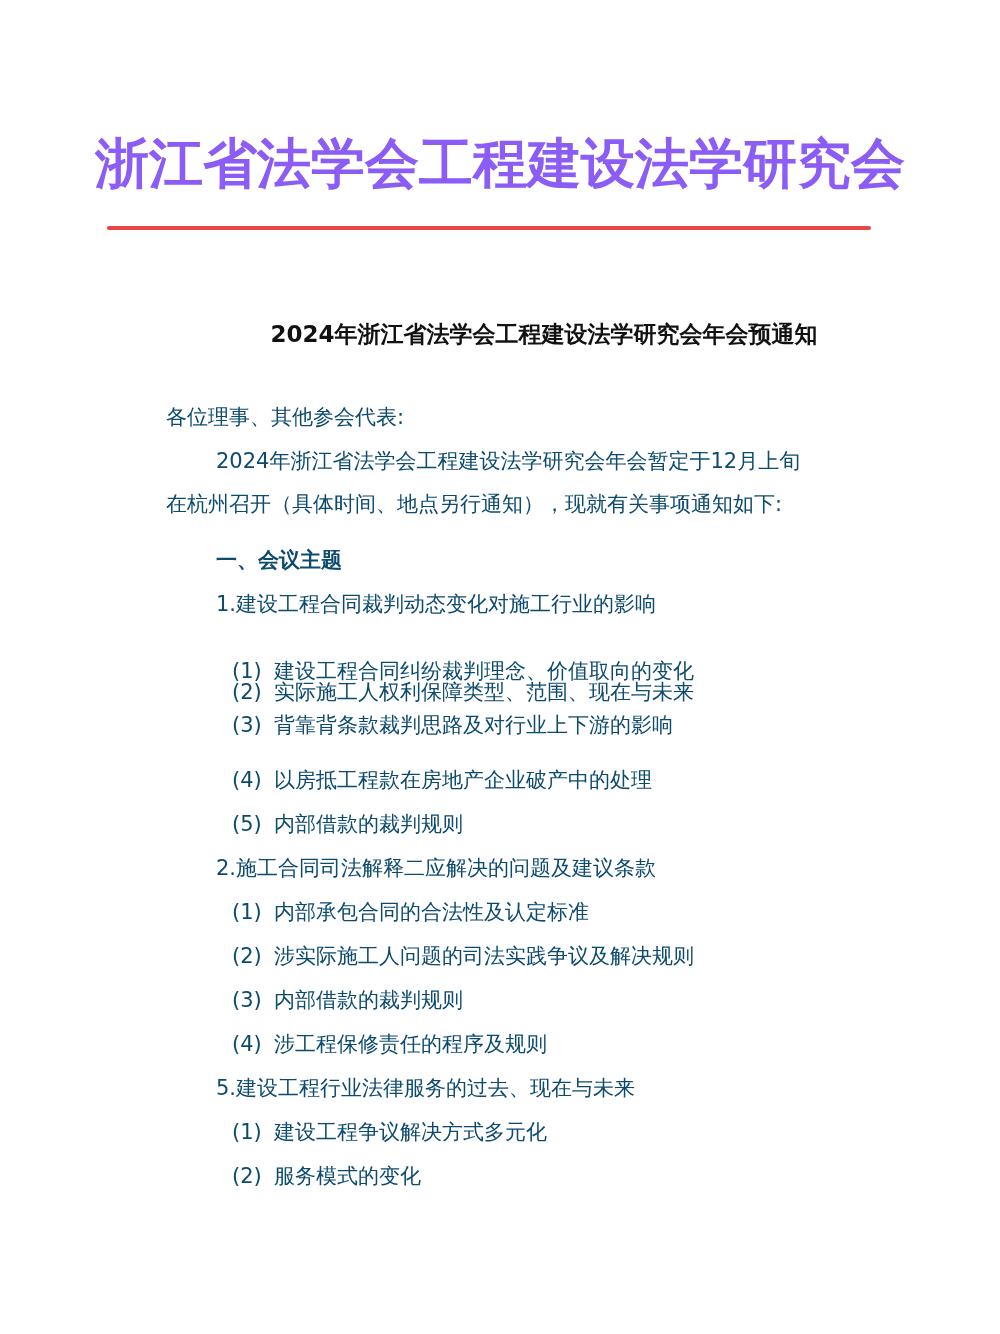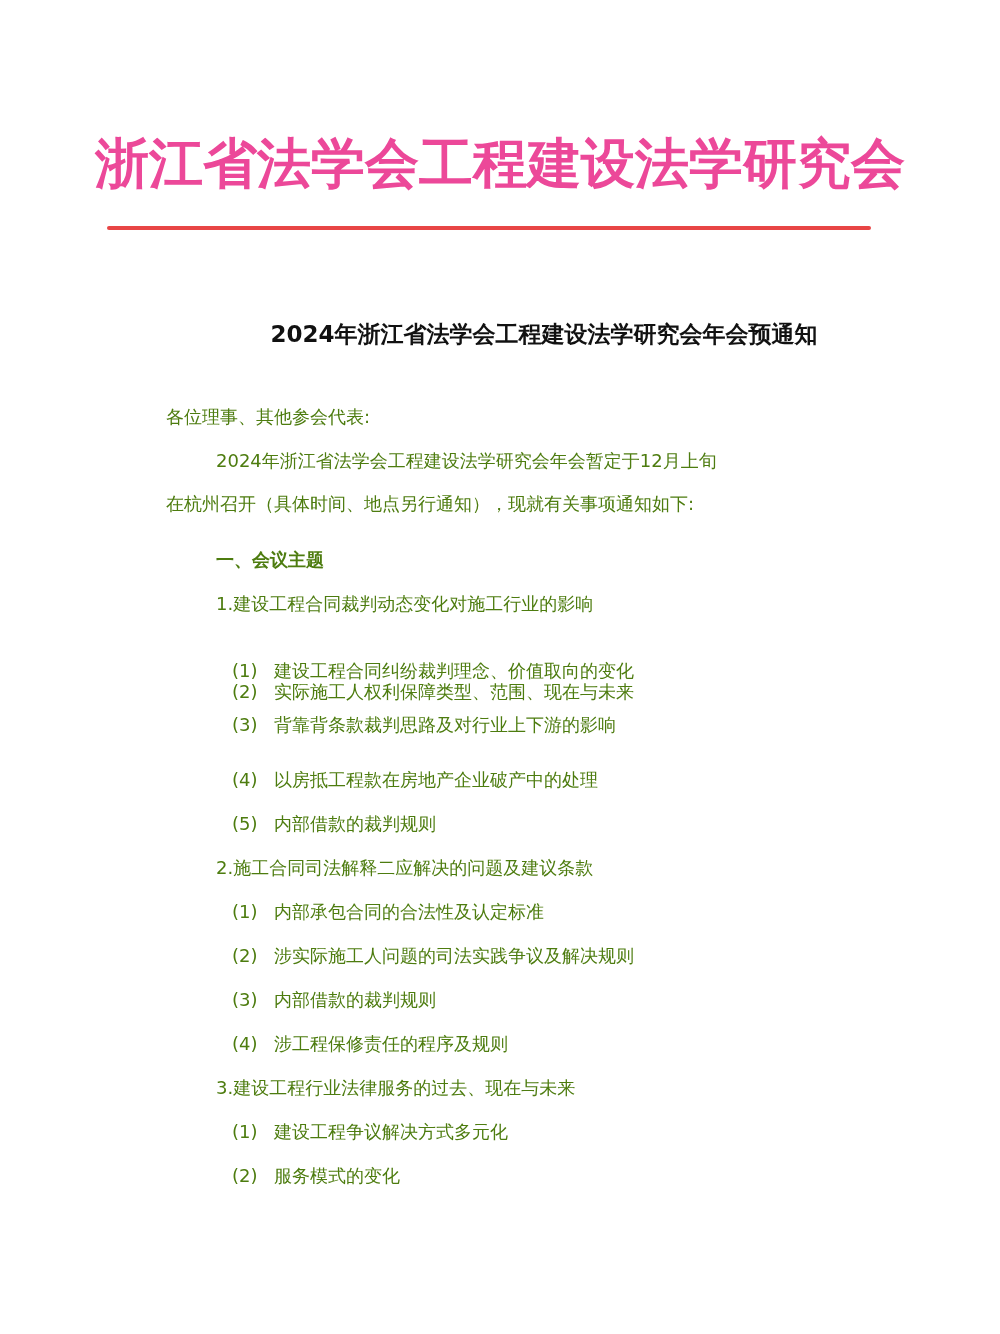--- a/index.html
+++ b/index.html
@@ -18,21 +18,21 @@
     .letterhead {
       position: absolute;
       left: 0;
       top: 128px;
       width: 1000px;
       text-align: center;
       font-family: "DejaVu Serif", serif;
       font-weight: bold;
       font-size: 54px;
       letter-spacing: 0px;
-      color: #ec4899;
+      color: #8b5cf6;
       line-height: 70px;
     }
     .red-rule {
       position: absolute;
       left: 107px;
       top: 226px;
       width: 764px;
       height: 4px;
       background: #e84545;
       border-radius: 2px;
@@ -45,23 +45,23 @@
       text-align: center;
       font-family: "DejaVu Sans", sans-serif;
       font-weight: bold;
       font-size: 23px;
       color: #111111;
       line-height: 36px;
       padding-left: 44px;
     }
     .line {
       position: absolute;
-      font-size: 18px;
+      font-size: 21px;
       line-height: 30px;
-      color: #4d7c0f;
+      color: #0c4a6e;
       white-space: nowrap;
     }
     .salutation { left: 166px; top: 402px; }
     .para-1 { left: 216px; top: 446px; }
     .para-2 { left: 166px; top: 489px; }
     .section-heading { left: 216px; top: 545px; font-weight: bold; }
     .topic { left: 216px; }
     .subtopic { left: 232px; }
     .subtopic .num { display: inline-block; width: 42px; }
   </style>
@@ -106,20 +106,20 @@
   <div class="line subtopic" style="top:941px;">
     <span class="num">(2)</span><span>涉实际施工人问题的司法实践争议及解决规则</span>
   </div>
   <div class="line subtopic" style="top:985px;">
     <span class="num">(3)</span><span>内部借款的裁判规则</span>
   </div>
   <div class="line subtopic" style="top:1029px;">
     <span class="num">(4)</span><span>涉工程保修责任的程序及规则</span>
   </div>
 
-  <div class="line topic" style="top:1073px;">3.建设工程行业法律服务的过去、现在与未来</div>
+  <div class="line topic" style="top:1073px;">5.建设工程行业法律服务的过去、现在与未来</div>
   <div class="line subtopic" style="top:1117px;">
     <span class="num">(1)</span><span>建设工程争议解决方式多元化</span>
   </div>
   <div class="line subtopic" style="top:1161px;">
     <span class="num">(2)</span><span>服务模式的变化</span>
   </div>
 </div>
 
 </body></html>

